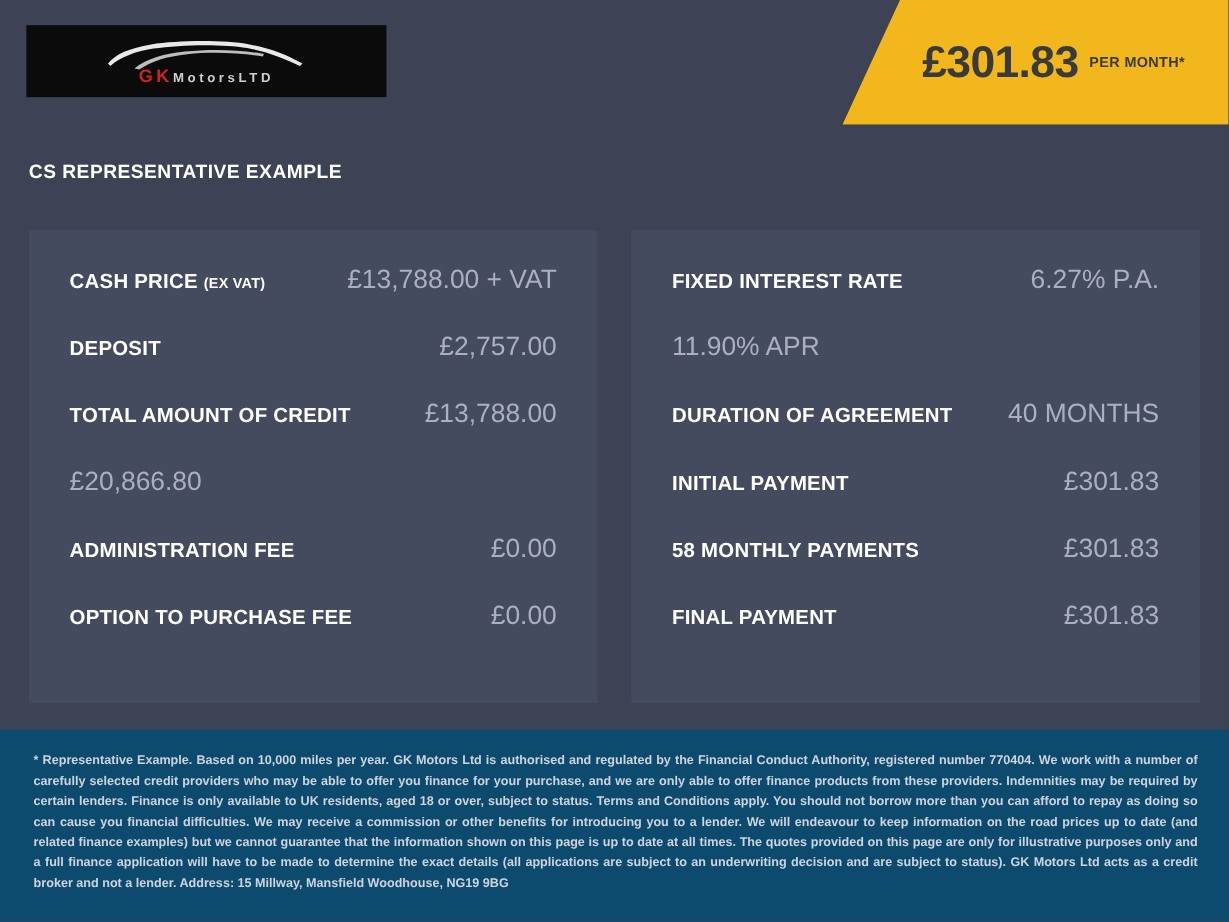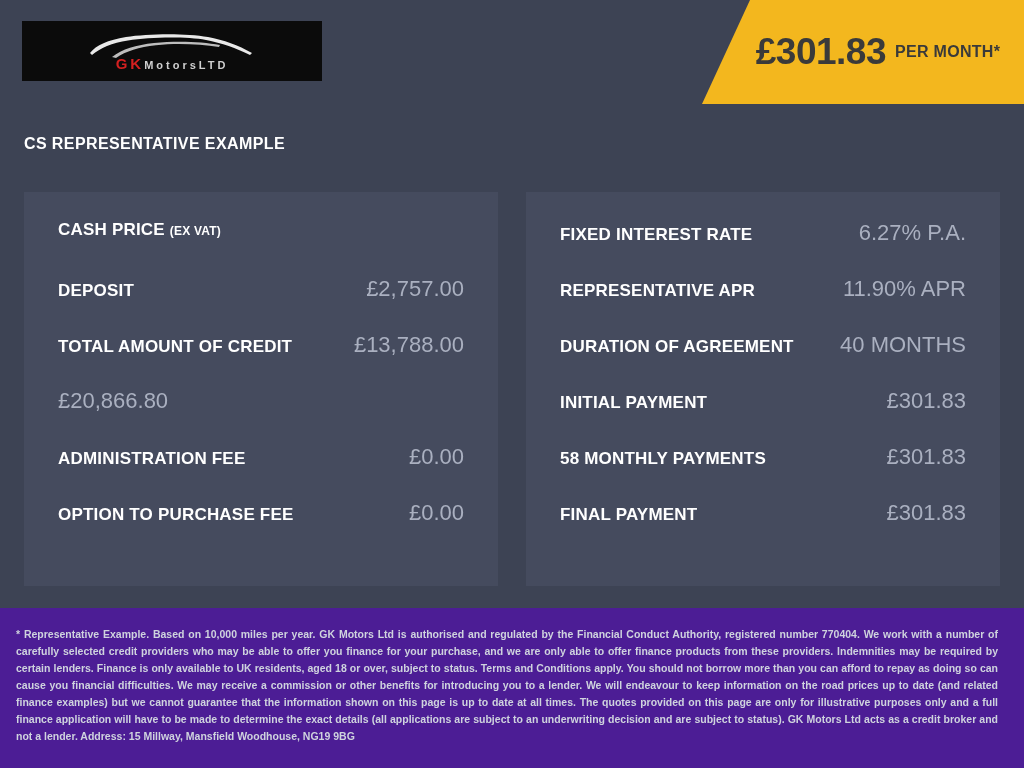--- a/index.html
+++ b/index.html
@@ -71,21 +71,21 @@
     justify-content: center;
     padding-left: 30px;
   }
   .price-amount {
     font-size: 37px;
     font-weight: bold;
     color: #3a3a3a;
     letter-spacing: -0.5px;
   }
   .price-suffix {
-    font-size: 16px;
+    font-size: 12px;
     font-weight: bold;
     color: #3a3a3a;
     margin-left: 9px;
     letter-spacing: 0.3px;
   }
 
   
   .section-title {
     position: absolute;
     left: 24px;
@@ -135,22 +135,22 @@
     white-space: nowrap;
   }
 
   
   .footer {
     position: absolute;
     left: 0;
     right: 0;
     bottom: 0;
     height: 160px;
-    background: #4c1d95;
-    padding: 18px 26px 0 16px;
+    background: #0c4a6e;
+    padding: 18px 26px 0 28px;
   }
   .footer p {
     font-size: 10.5px;
     line-height: 1.62;
     color: #cfd3de;
     font-weight: bold;
     text-align: justify;
   }
 </style>
 </head>
@@ -176,20 +176,21 @@
     </div>
   </div>
 
   <div class="section-title">CS REPRESENTATIVE EXAMPLE</div>
 
   <div class="panels">
 
     <div class="panel">
       <div class="row">
         <div class="row-label"><span>CASH PRICE</span><span class="sub">(EX VAT)</span></div>
+        <div class="row-value">£13,788.00 + VAT</div>
       </div>
       <div class="row">
         <div class="row-label"><span>DEPOSIT</span></div>
         <div class="row-value">£2,757.00</div>
       </div>
       <div class="row">
         <div class="row-label"><span>TOTAL AMOUNT OF CREDIT</span></div>
         <div class="row-value">£13,788.00</div>
       </div>
       <div class="row">
@@ -204,21 +205,20 @@
         <div class="row-value">£0.00</div>
       </div>
     </div>
 
     <div class="panel">
       <div class="row">
         <div class="row-label"><span>FIXED INTEREST RATE</span></div>
         <div class="row-value">6.27% P.A.</div>
       </div>
       <div class="row">
-        <div class="row-label"><span>REPRESENTATIVE APR</span></div>
         <div class="row-value">11.90% APR</div>
       </div>
       <div class="row">
         <div class="row-label"><span>DURATION OF AGREEMENT</span></div>
         <div class="row-value">40 MONTHS</div>
       </div>
       <div class="row">
         <div class="row-label"><span>INITIAL PAYMENT</span></div>
         <div class="row-value">£301.83</div>
       </div>

